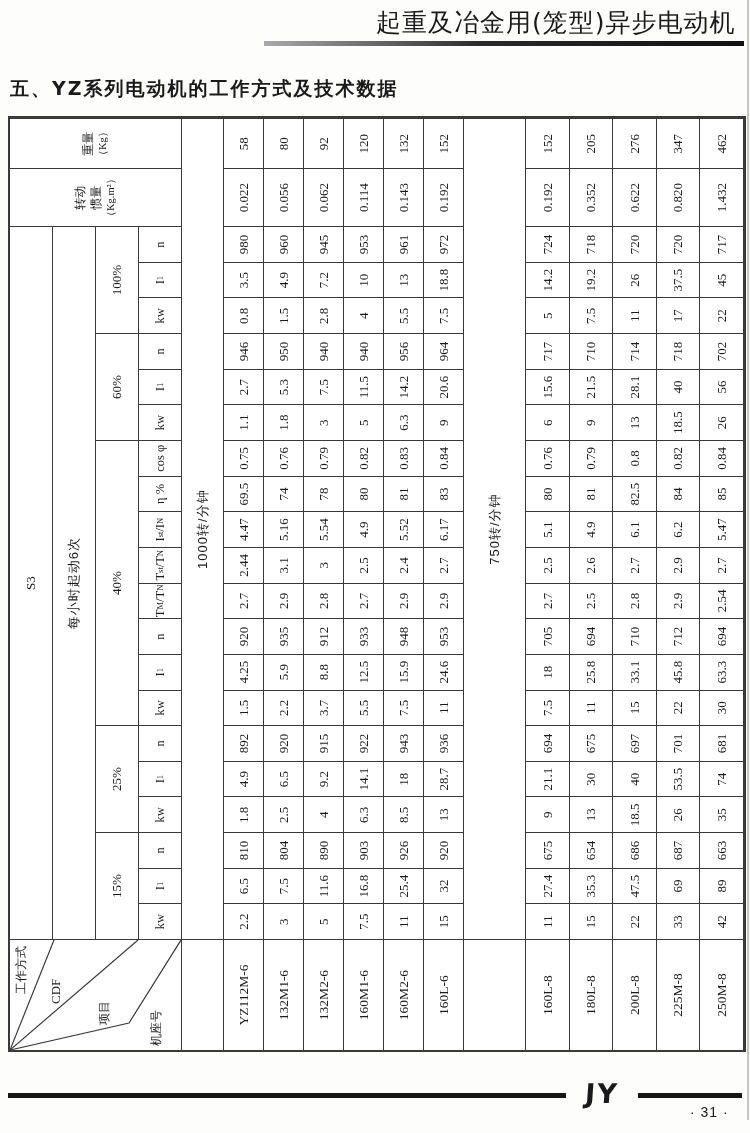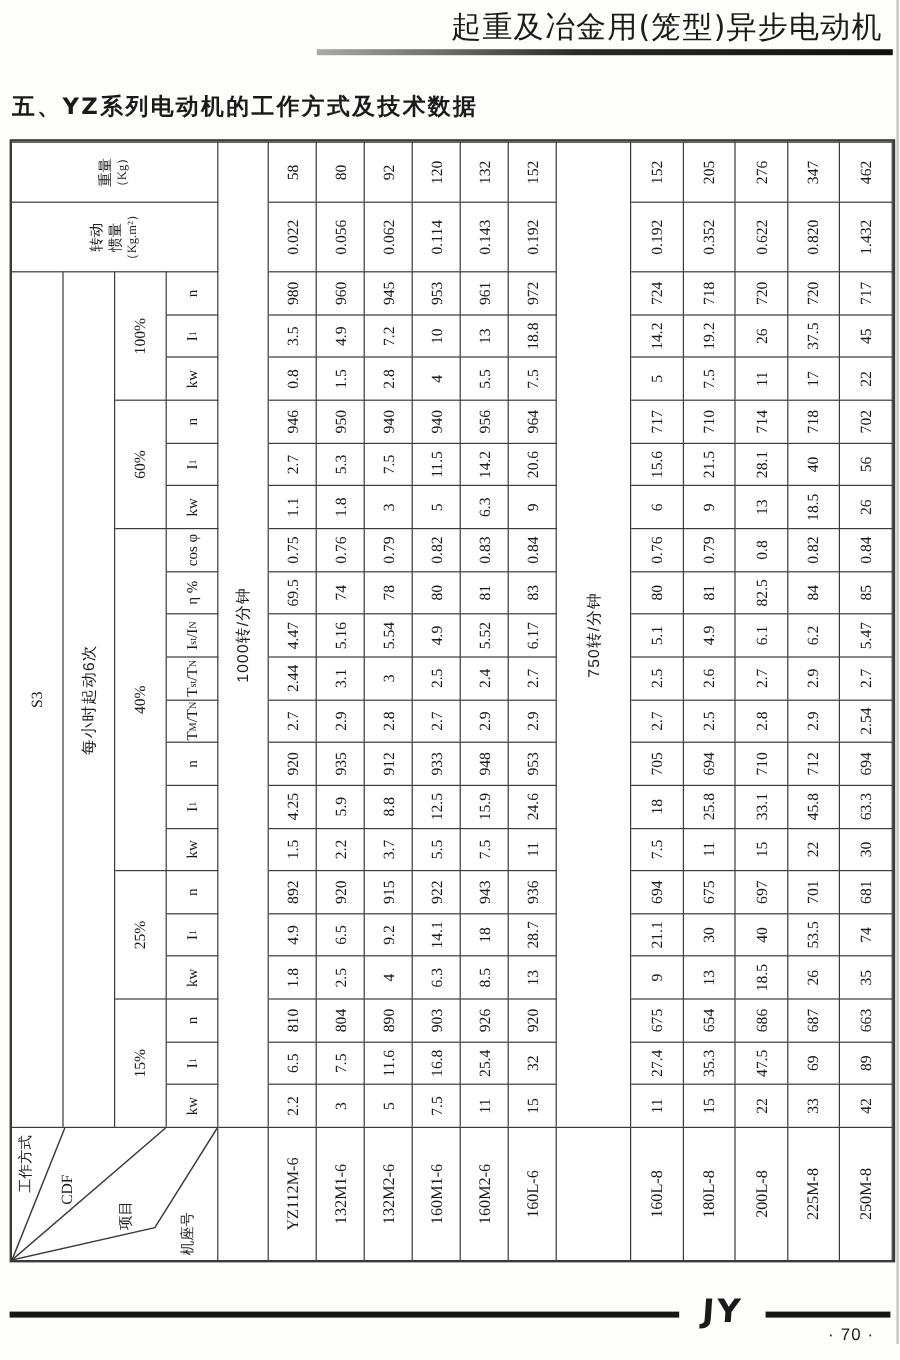--- a/index.html
+++ b/index.html
@@ -414,13 +414,13 @@
       <div class="num" style="grid-area: 17 / 20 / auto / span 1;">45</div>
       <div class="num" style="grid-area: 17 / 21 / auto / span 1;">717</div>
       <div class="num" style="grid-area: 17 / 22 / auto / span 1;">1.432</div>
       <div class="num" style="grid-area: 17 / 23 / auto / span 1;">462</div>
     </div>
 </div>
 
 <div class="ftr-rule-l"></div>
 <div class="ftr-logo">JY</div>
 <div class="ftr-rule-r"></div>
-<div class="ftr-page">· 70 ·</div>
+<div class="ftr-page">· 31 ·</div>
 
 </body></html>

